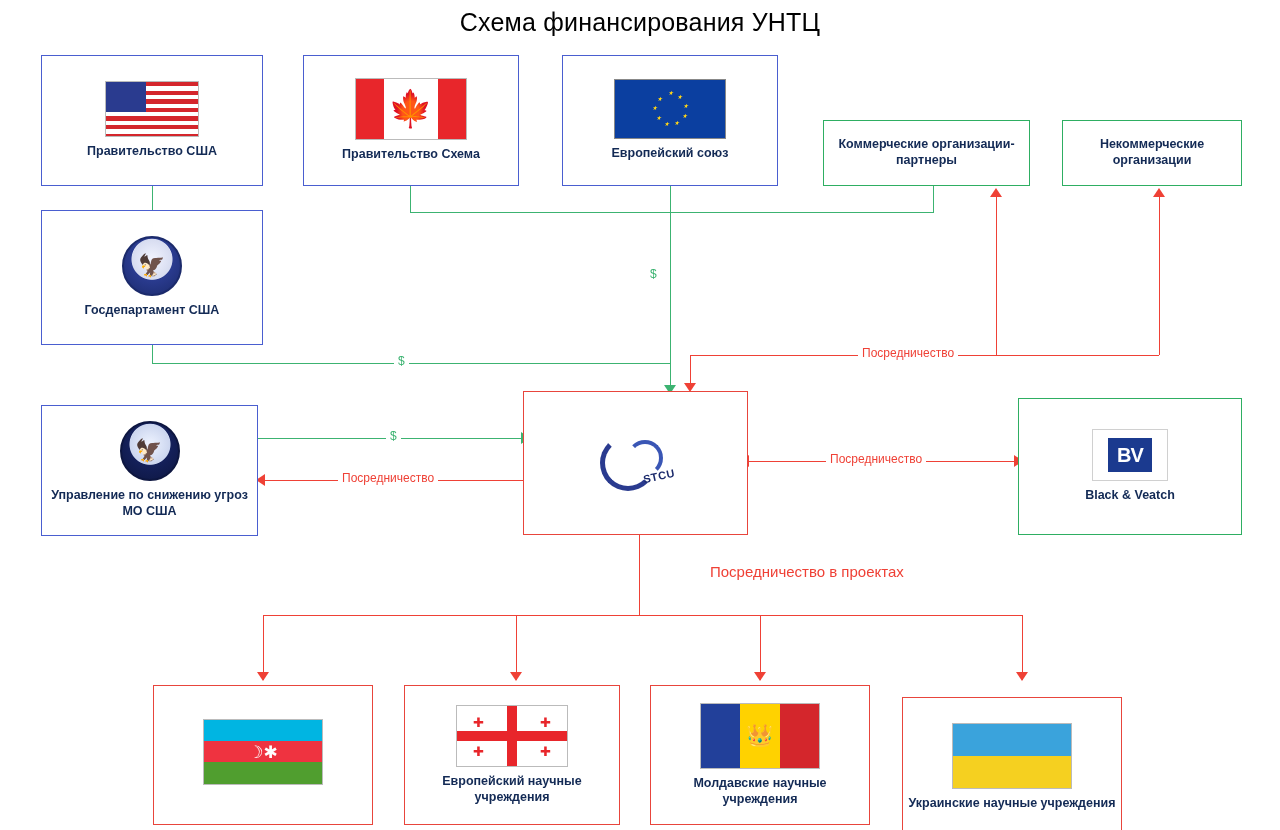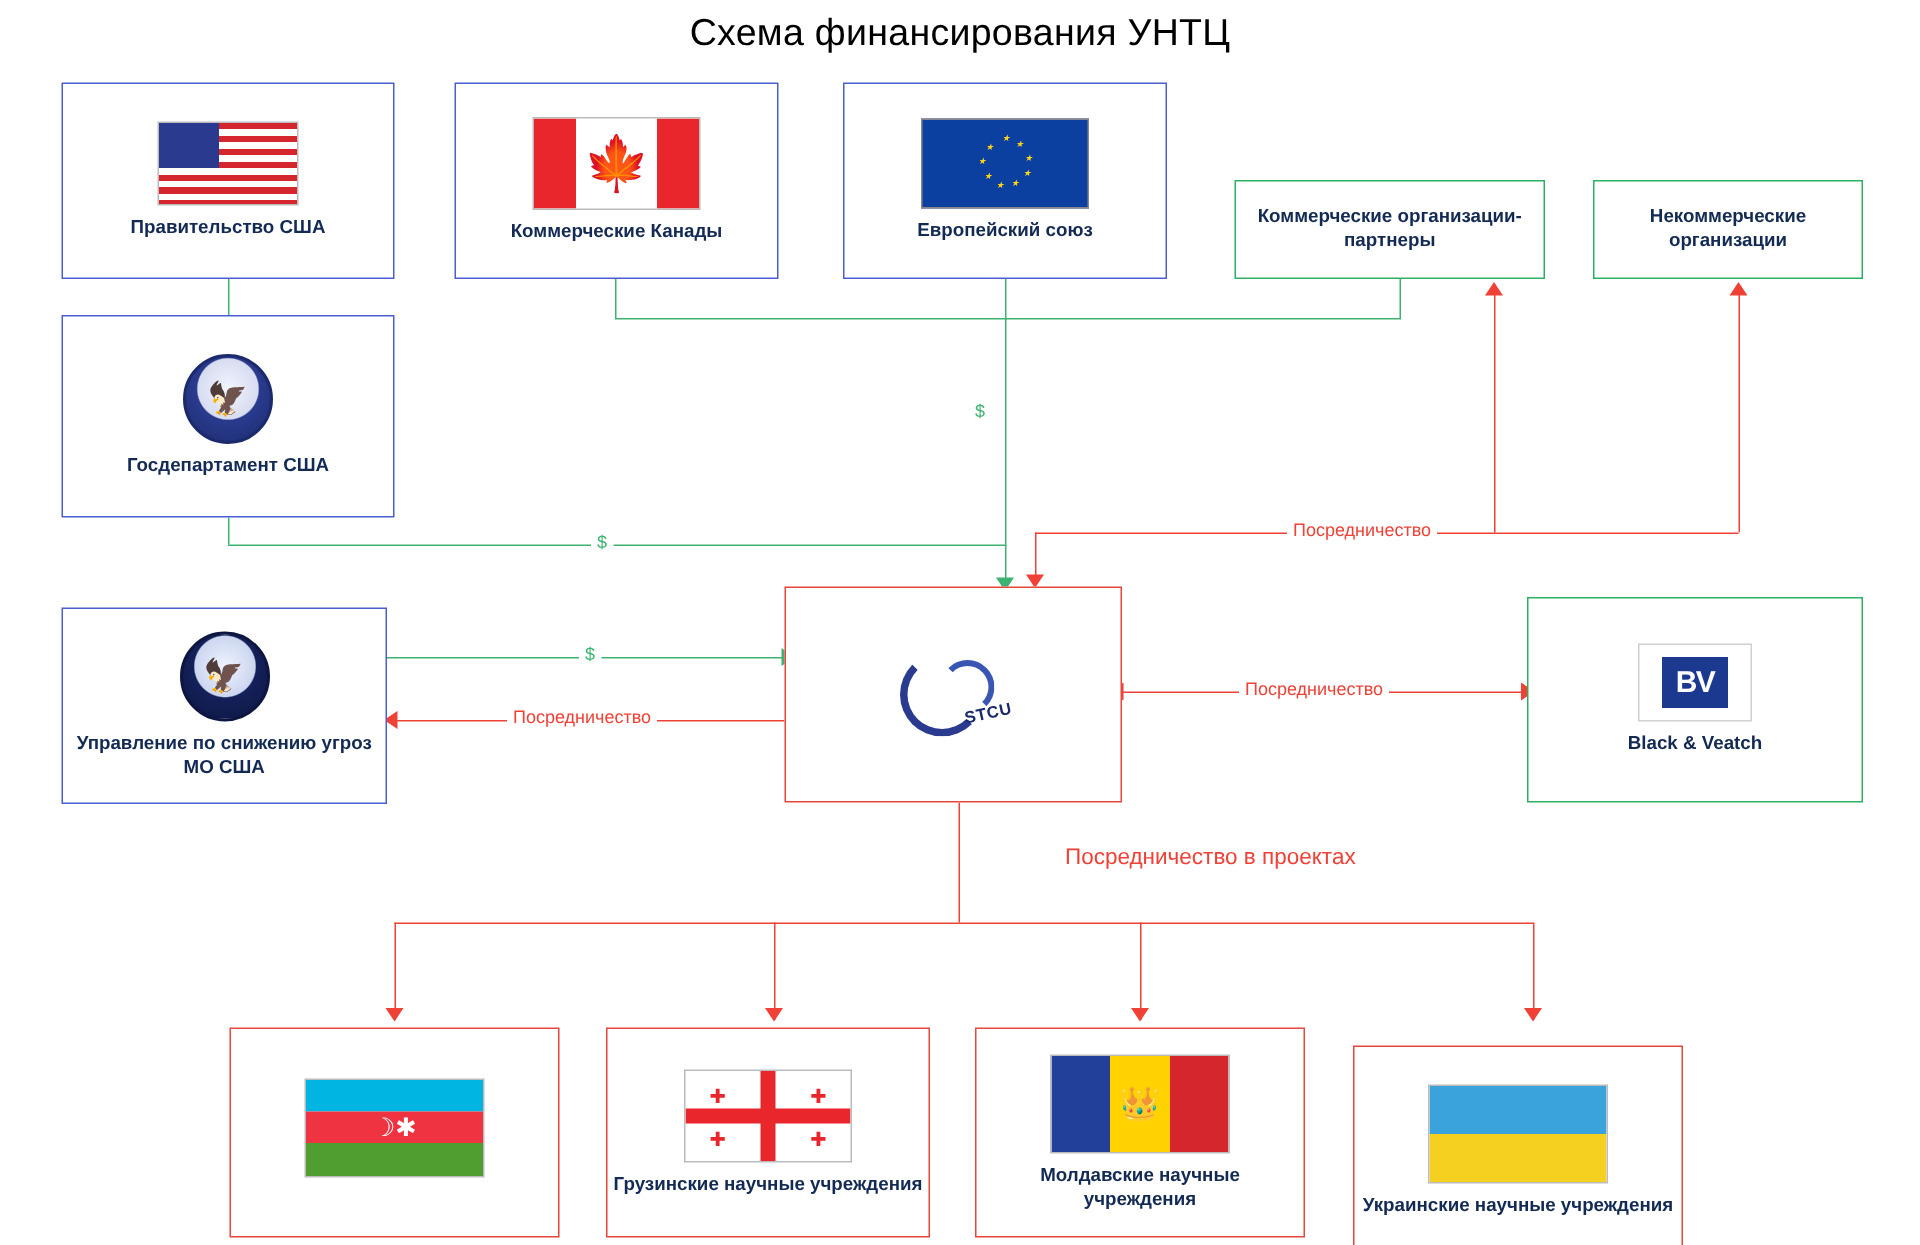--- a/index.html
+++ b/index.html
@@ -212,21 +212,21 @@
   </div>
 
   <div class="node blue" style="left:303px; top:55px; width:216px; height:131px;">
     <div class="flagwrap">
       <div class="flag flag-ca">
           <div class="barl"></div>
           <div class="barr"></div>
           <div class="leaf">🍁</div>
         </div>
     </div>
-    <div class="label">Коммерческие Канады</div>
+    <div class="label">Правительство Схема</div>
   </div>
 
   <div class="node blue" style="left:562px; top:55px; width:216px; height:131px;">
     <div class="flagwrap">
       <div class="flag flag-eu">
         <div class="ring">
           <i style="left:15px; top:-1px;">★</i>
           <i style="left:24px; top:3px;">★</i>
           <i style="left:30px; top:12px;">★</i>
           <i style="left:29px; top:22px;">★</i>
@@ -301,21 +301,21 @@
     <div class="flagwrap">
       <div class="flag flag-ge">
         <div class="hbar"></div>
           <div class="vbar"></div>
         <div class="cr" style="left:16px; top:10px;">✚</div>
         <div class="cr" style="right:16px; top:10px;">✚</div>
         <div class="cr" style="left:16px; bottom:8px;">✚</div>
         <div class="cr" style="right:16px; bottom:8px;">✚</div>
       </div>
     </div>
-    <div class="label">Грузинские научные учреждения</div>
+    <div class="label">Европейский научные учреждения</div>
   </div>
 
   <div class="node red" style="left:650px; top:685px; width:220px; height:140px;">
     <div class="flagwrap">
       <div class="flag flag-md">
           <div class="b1"></div>
           <div class="b2">
             <div class="em">👑</div>
           </div>
           <div class="b3"></div>

